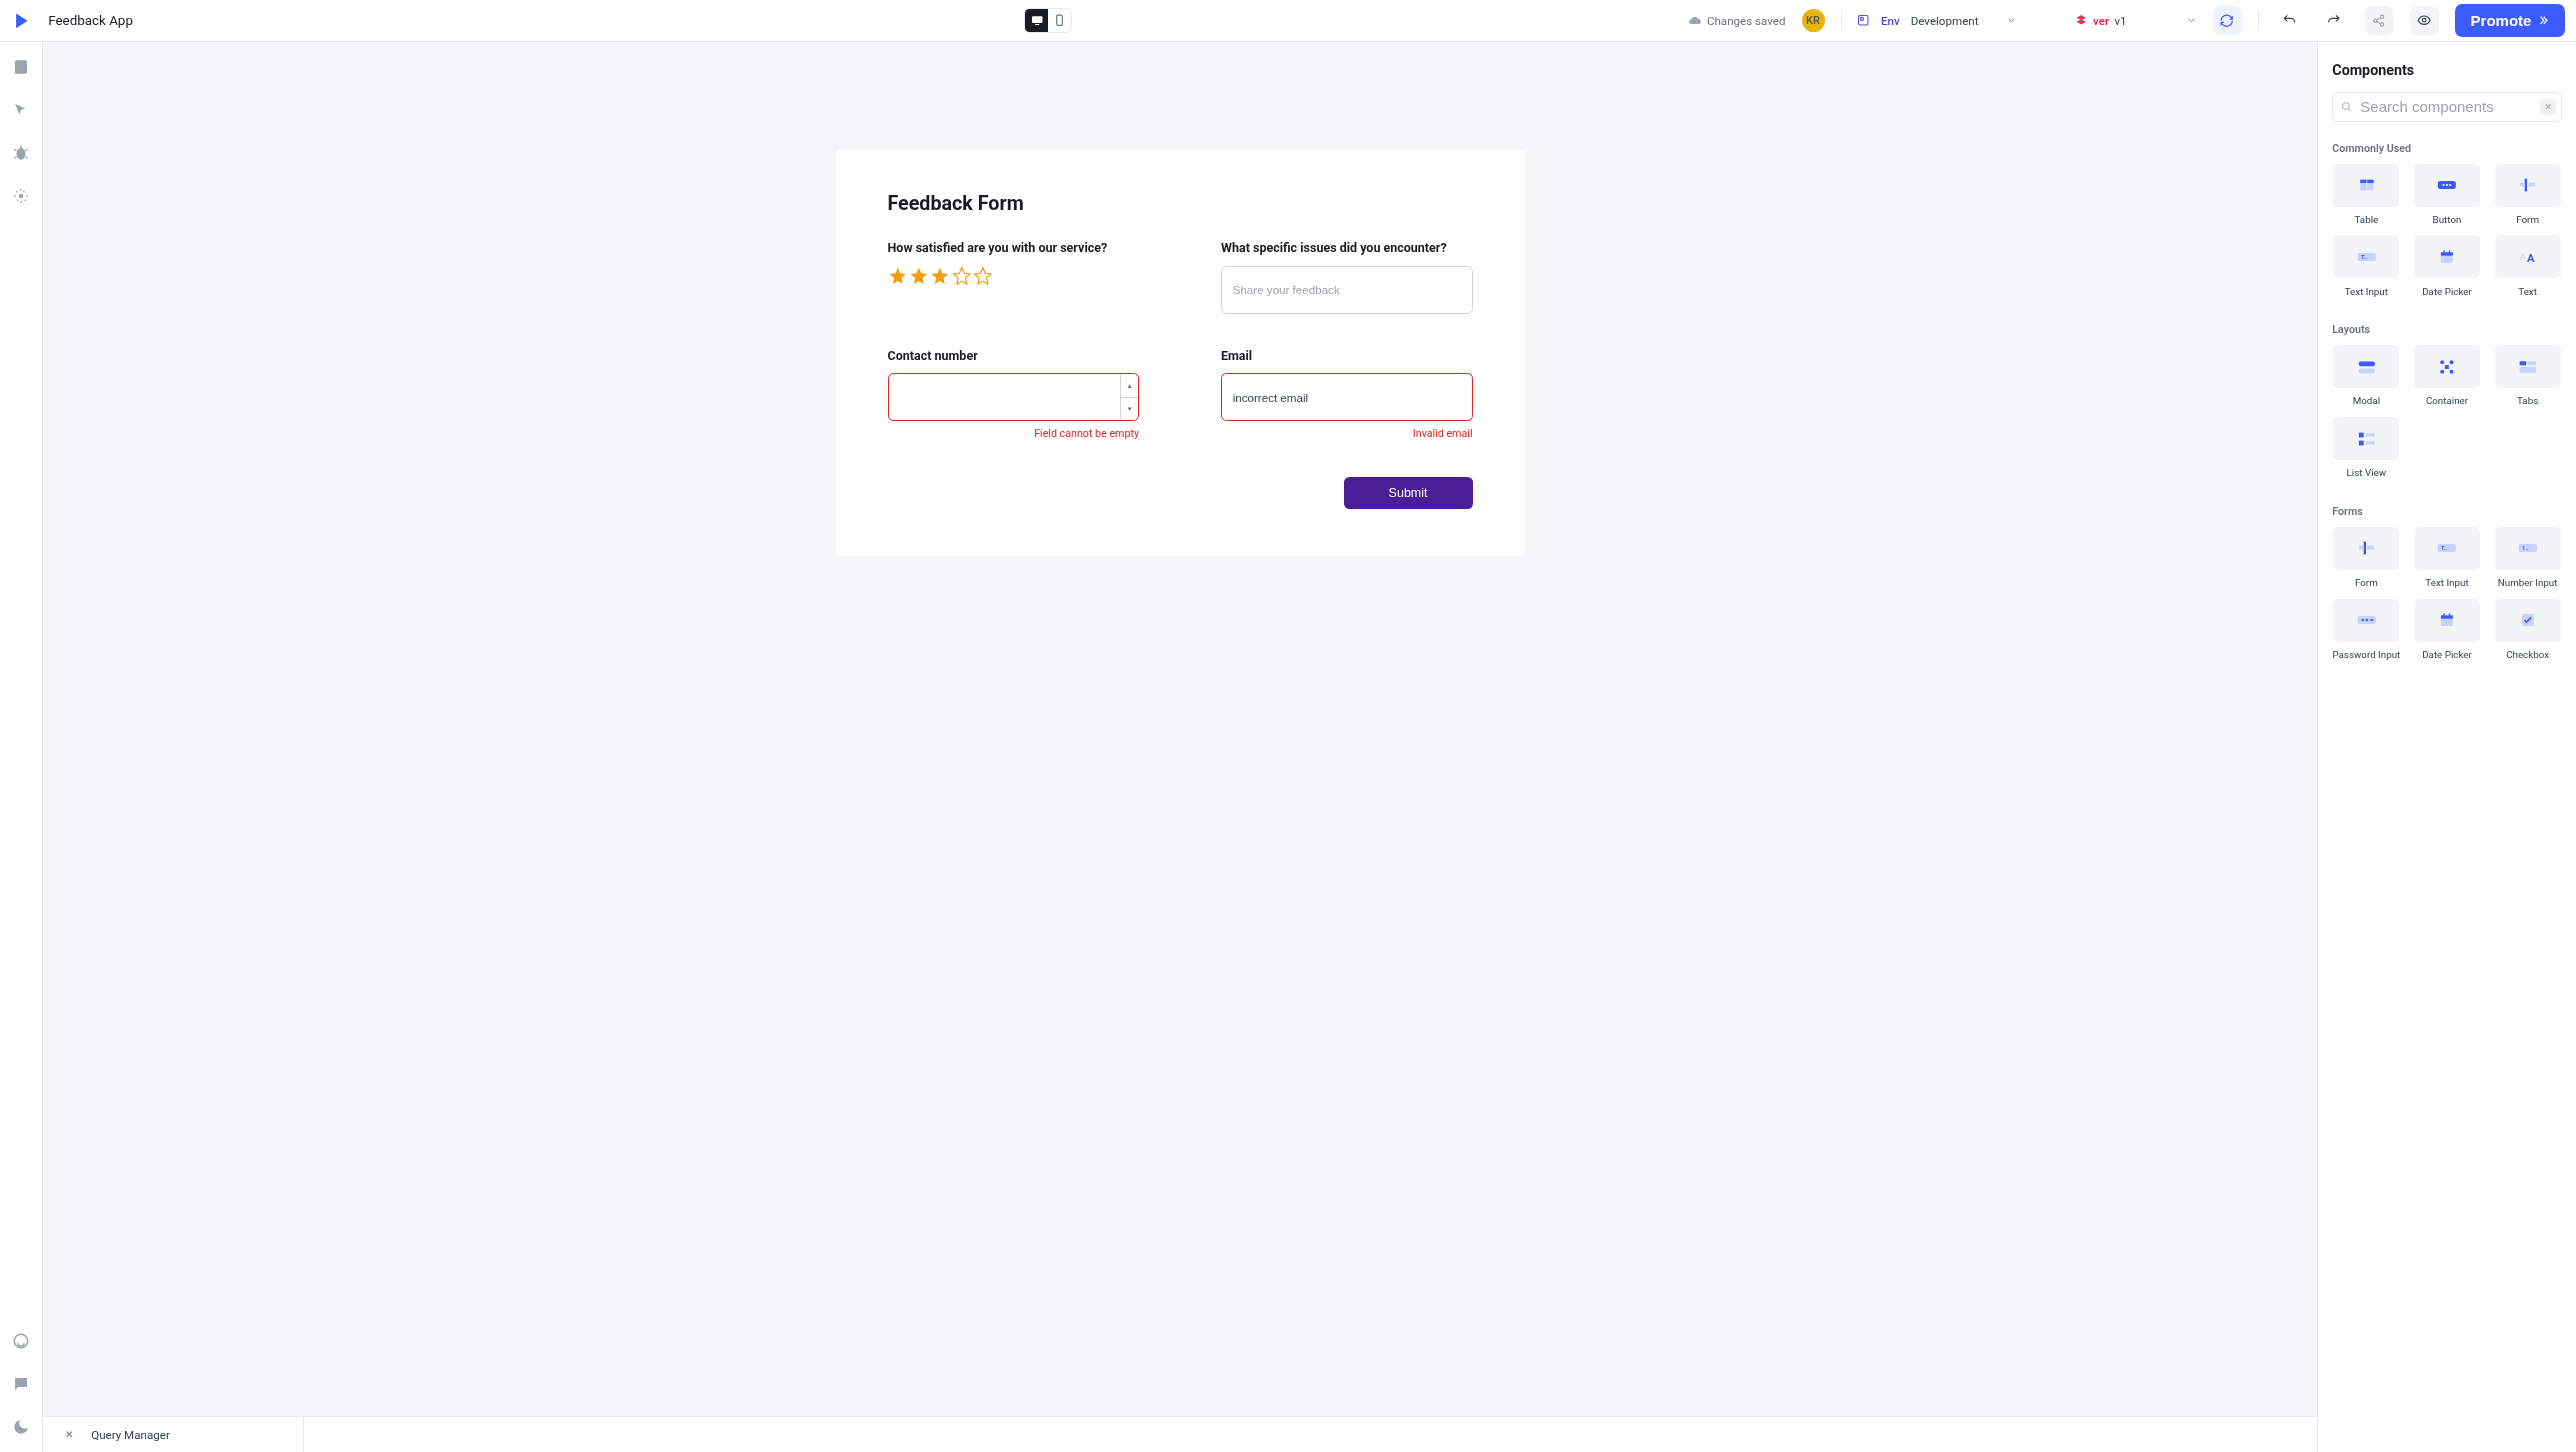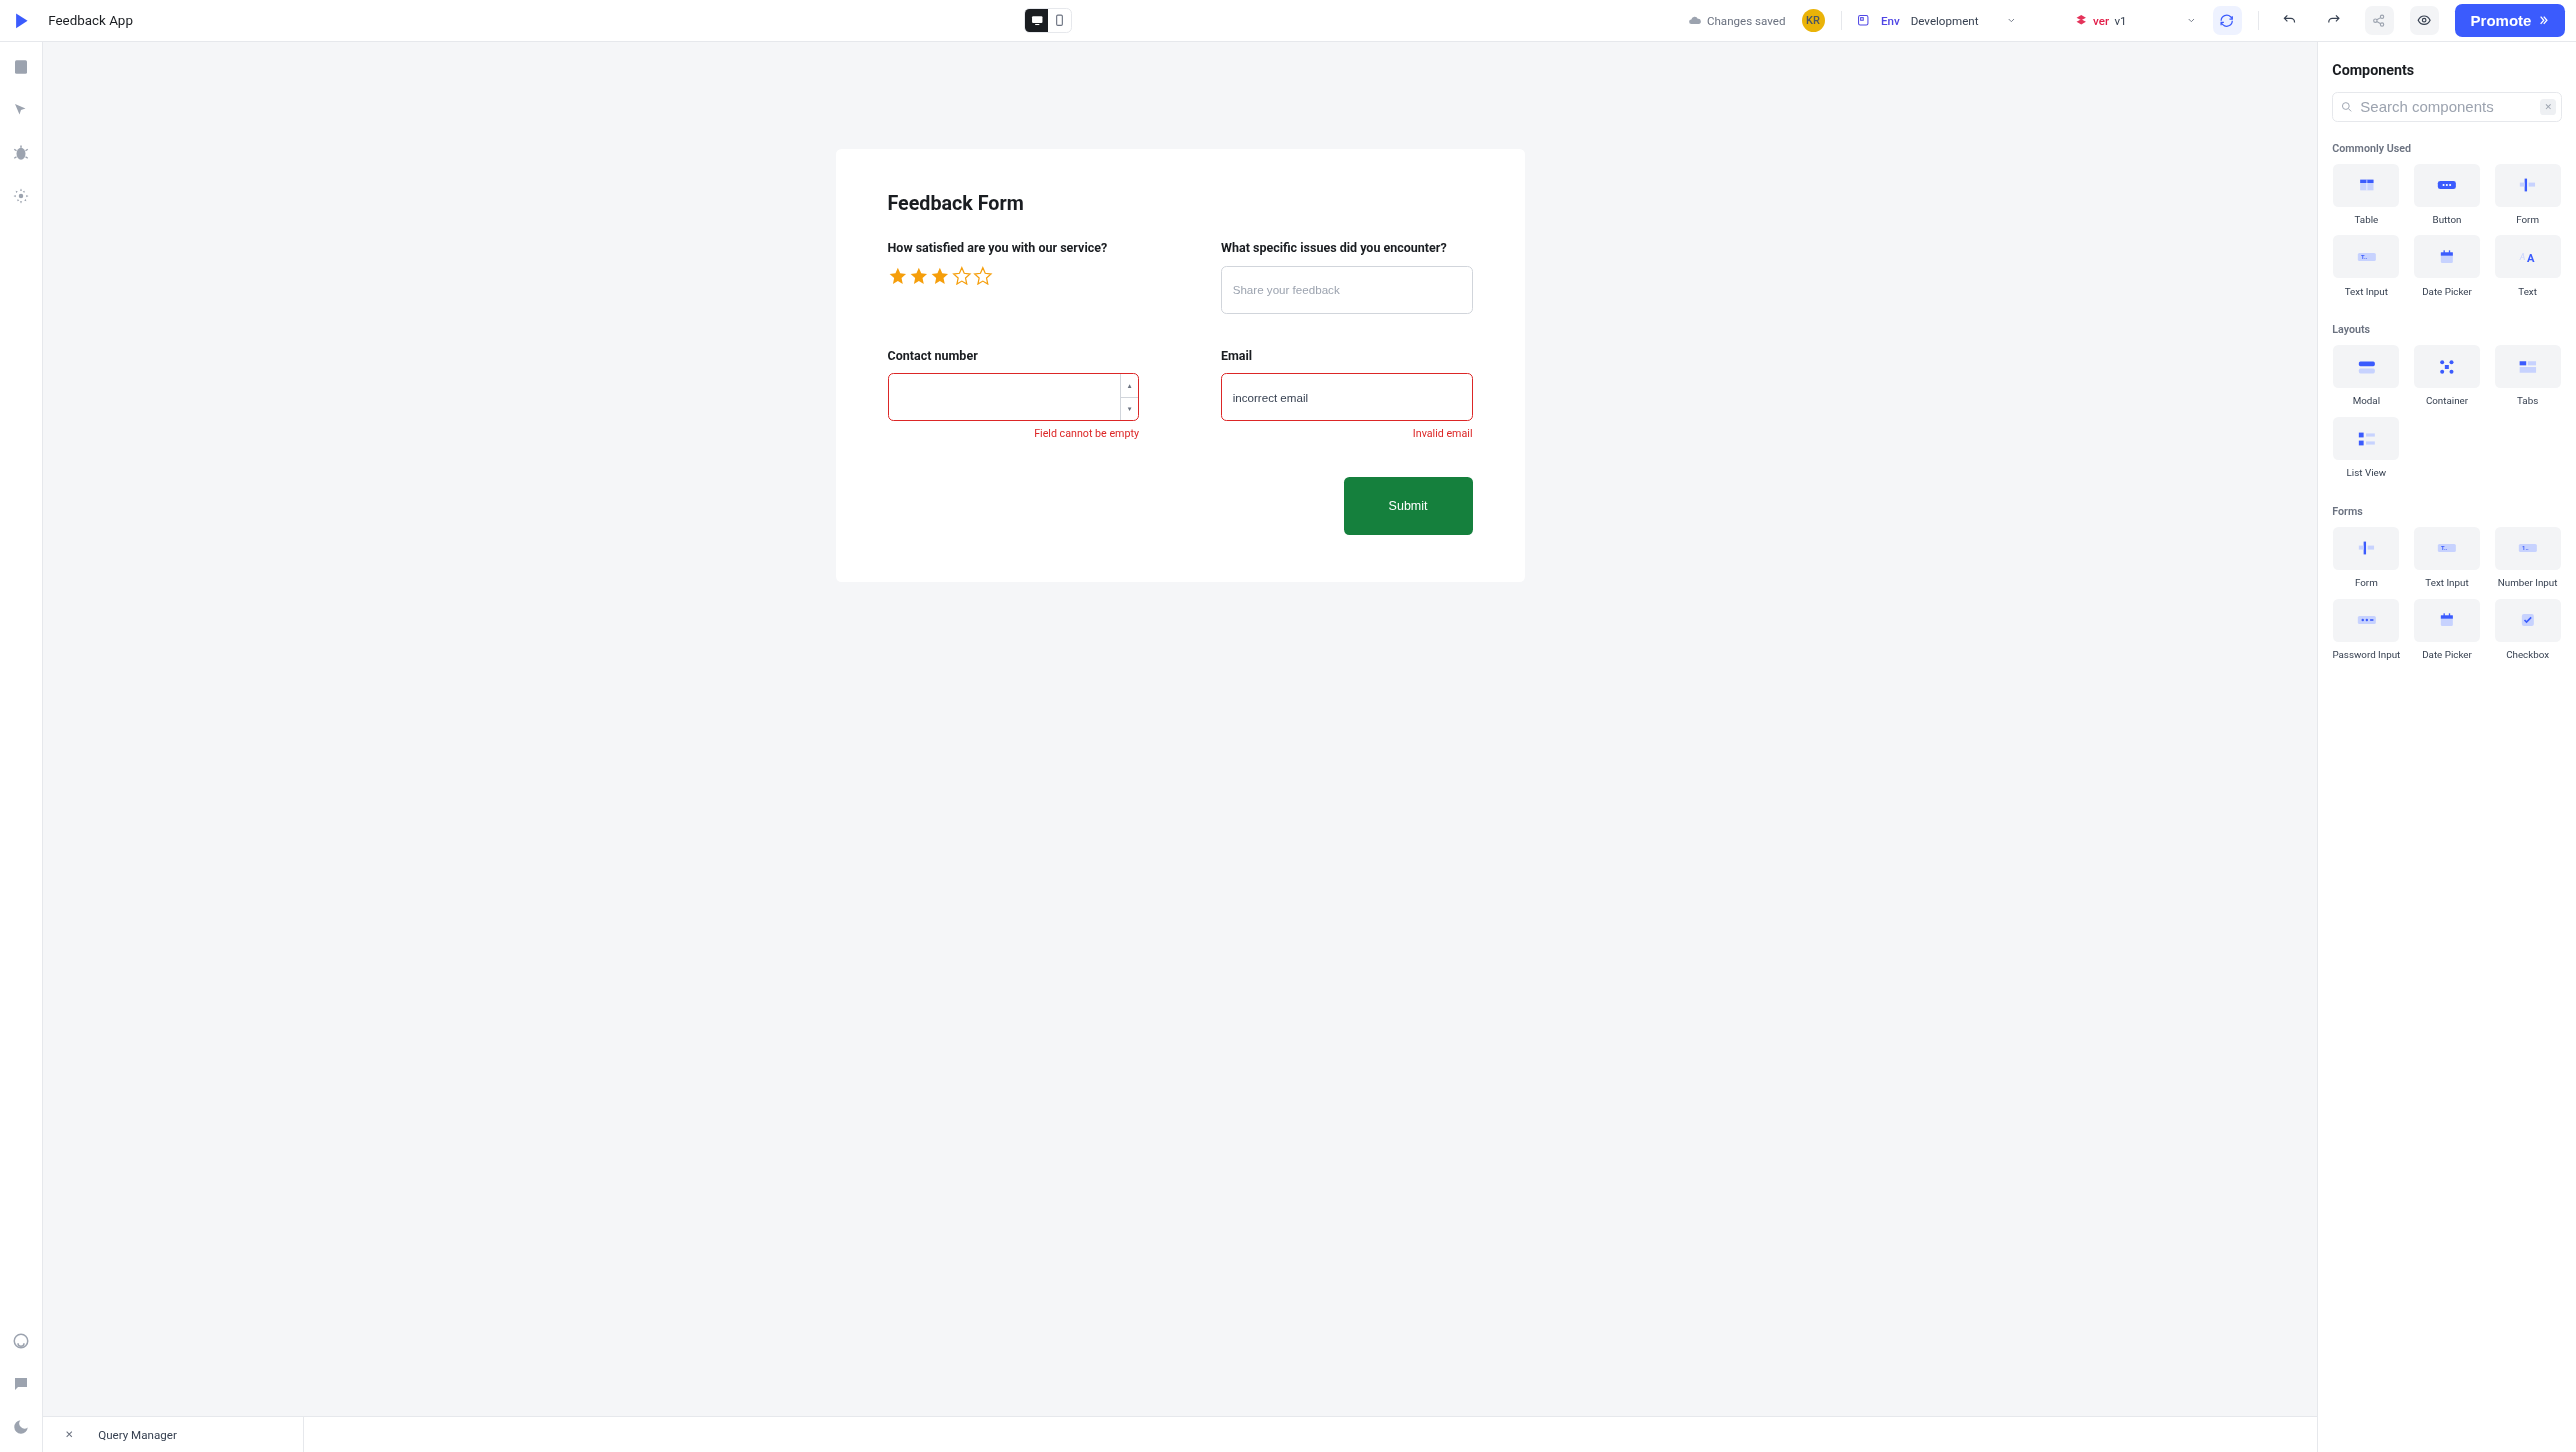--- a/index.html
+++ b/index.html
@@ -47,25 +47,25 @@
 .star.empty { color:#f59e0b; }
 .text-input { width:100%; height:48px; border:0.9px solid #d1d5db; border-radius:5.4px; padding:0 10.7px; font-size:11.6px; color:#374151; }
 .text-input::placeholder { color:#9ca3af; }
 .text-input.error { border-color:#dc2626; }
 .num-wrap { position:relative; }
 .num-steppers { position:absolute; right:0.9px; top:0.9px; bottom:0.9px; width:18px; border-left:0.9px solid #d1d5db; display:flex; flex-direction:column; }
 .num-steppers div { flex:1; display:flex; align-items:center; justify-content:center; font-size:6.3px; color:#6b7280; cursor:pointer; }
 .num-steppers div:first-child { border-bottom:0.9px solid #d1d5db; }
 .err-msg { color:#dc2626; font-size:10.7px; text-align:right; margin-top:5.4px; }
 .submit-row { grid-column:2; display:flex; justify-content:flex-end; margin-top:3.6px; }
-.submit-btn { background:#15803d; color:#fff; border:none; border-radius:5.4px; padding:22px 45px; font-size:12.5px; font-weight:500; cursor:pointer; }
+.submit-btn { background:#4c1d95; color:#fff; border:none; border-radius:5.4px; padding:9px 45px; font-size:12.5px; font-weight:500; cursor:pointer; }
 
 
 .bottombar { height:36px; border-top:0.9px solid #e6e8ec; display:flex; align-items:center; }
-.qm { display:flex; align-items:center; gap:23px; padding:0 19.7px; height:100%; border-right:0.9px solid #e6e8ec; width:261px; font-size:11.6px; color:#374151; cursor:pointer; }
+.qm { display:flex; align-items:center; gap:16px; padding:0 19.7px; height:100%; border-right:0.9px solid #e6e8ec; width:261px; font-size:11.6px; color:#374151; cursor:pointer; }
 
 
 .rightpanel { width:259px; border-left:0.9px solid #e6e8ec; display:flex; flex-direction:column; padding:19.7px 14.3px; overflow-y:auto; }
 .rp-title { font-size:14.3px; font-weight:700; margin-bottom:14.3px; }
 .search-wrap { position:relative; margin-bottom:16px; }
 .search-input { width:100%; height:30px; border:0.9px solid #e6e8ec; border-radius:5.4px; padding:0 27px; font-size:15px; }
 .search-input::placeholder { color:#9ca3af; }
 .search-ic { position:absolute; left:9px; top:50%; transform:translateY(-50%); color:#9ca3af; width:11.6px; height:11.6px; }
 .clear-ic { position:absolute; right:5.4px; top:50%; transform:translateY(-50%); width:16px; height:16px; background:#eef0f3; border-radius:3.6px; display:flex; align-items:center; justify-content:center; font-size:9px; color:#9ca3af; cursor:pointer; }
 .section-label { font-size:10.7px; font-weight:600; color:#6b7280; margin:3.6px 0 9px 0; }

